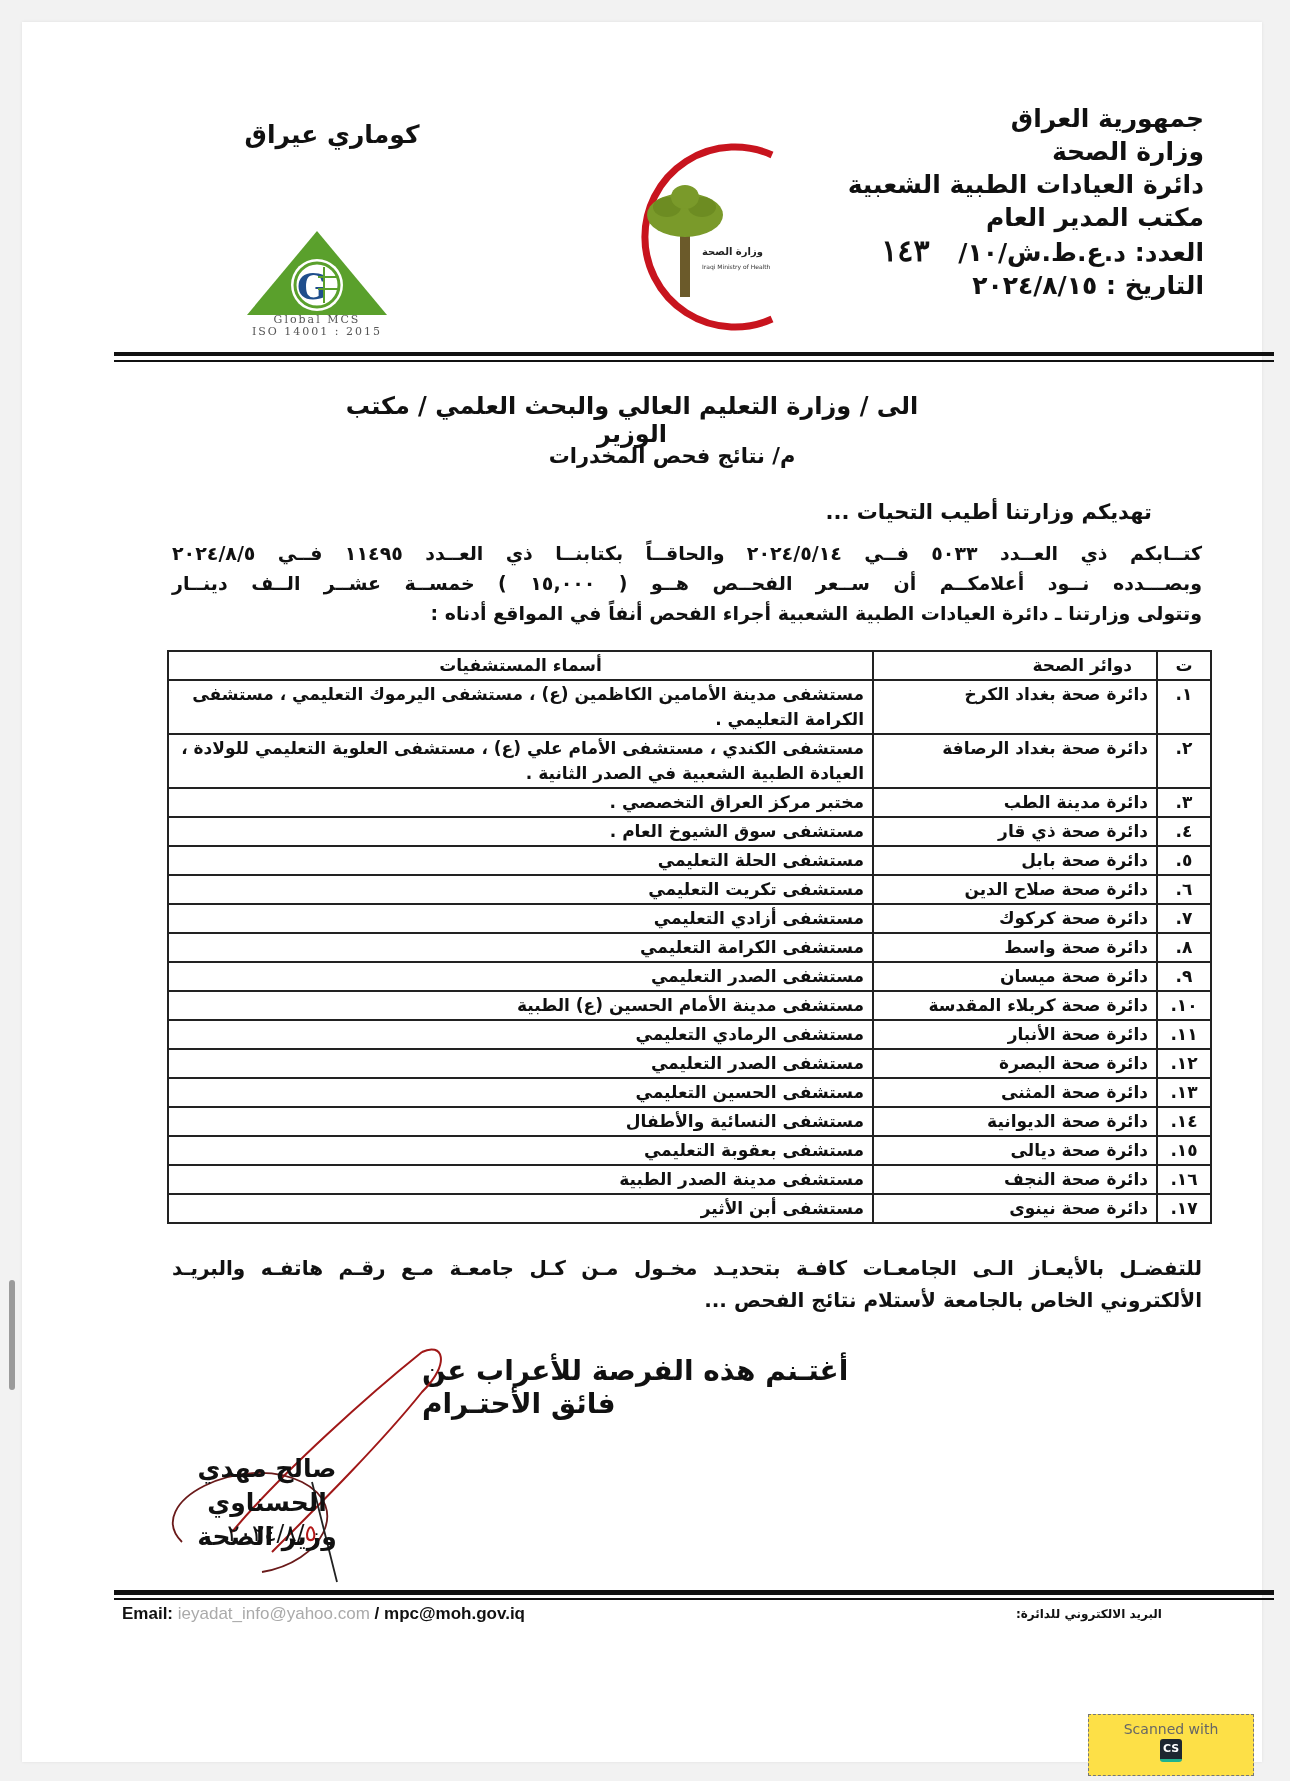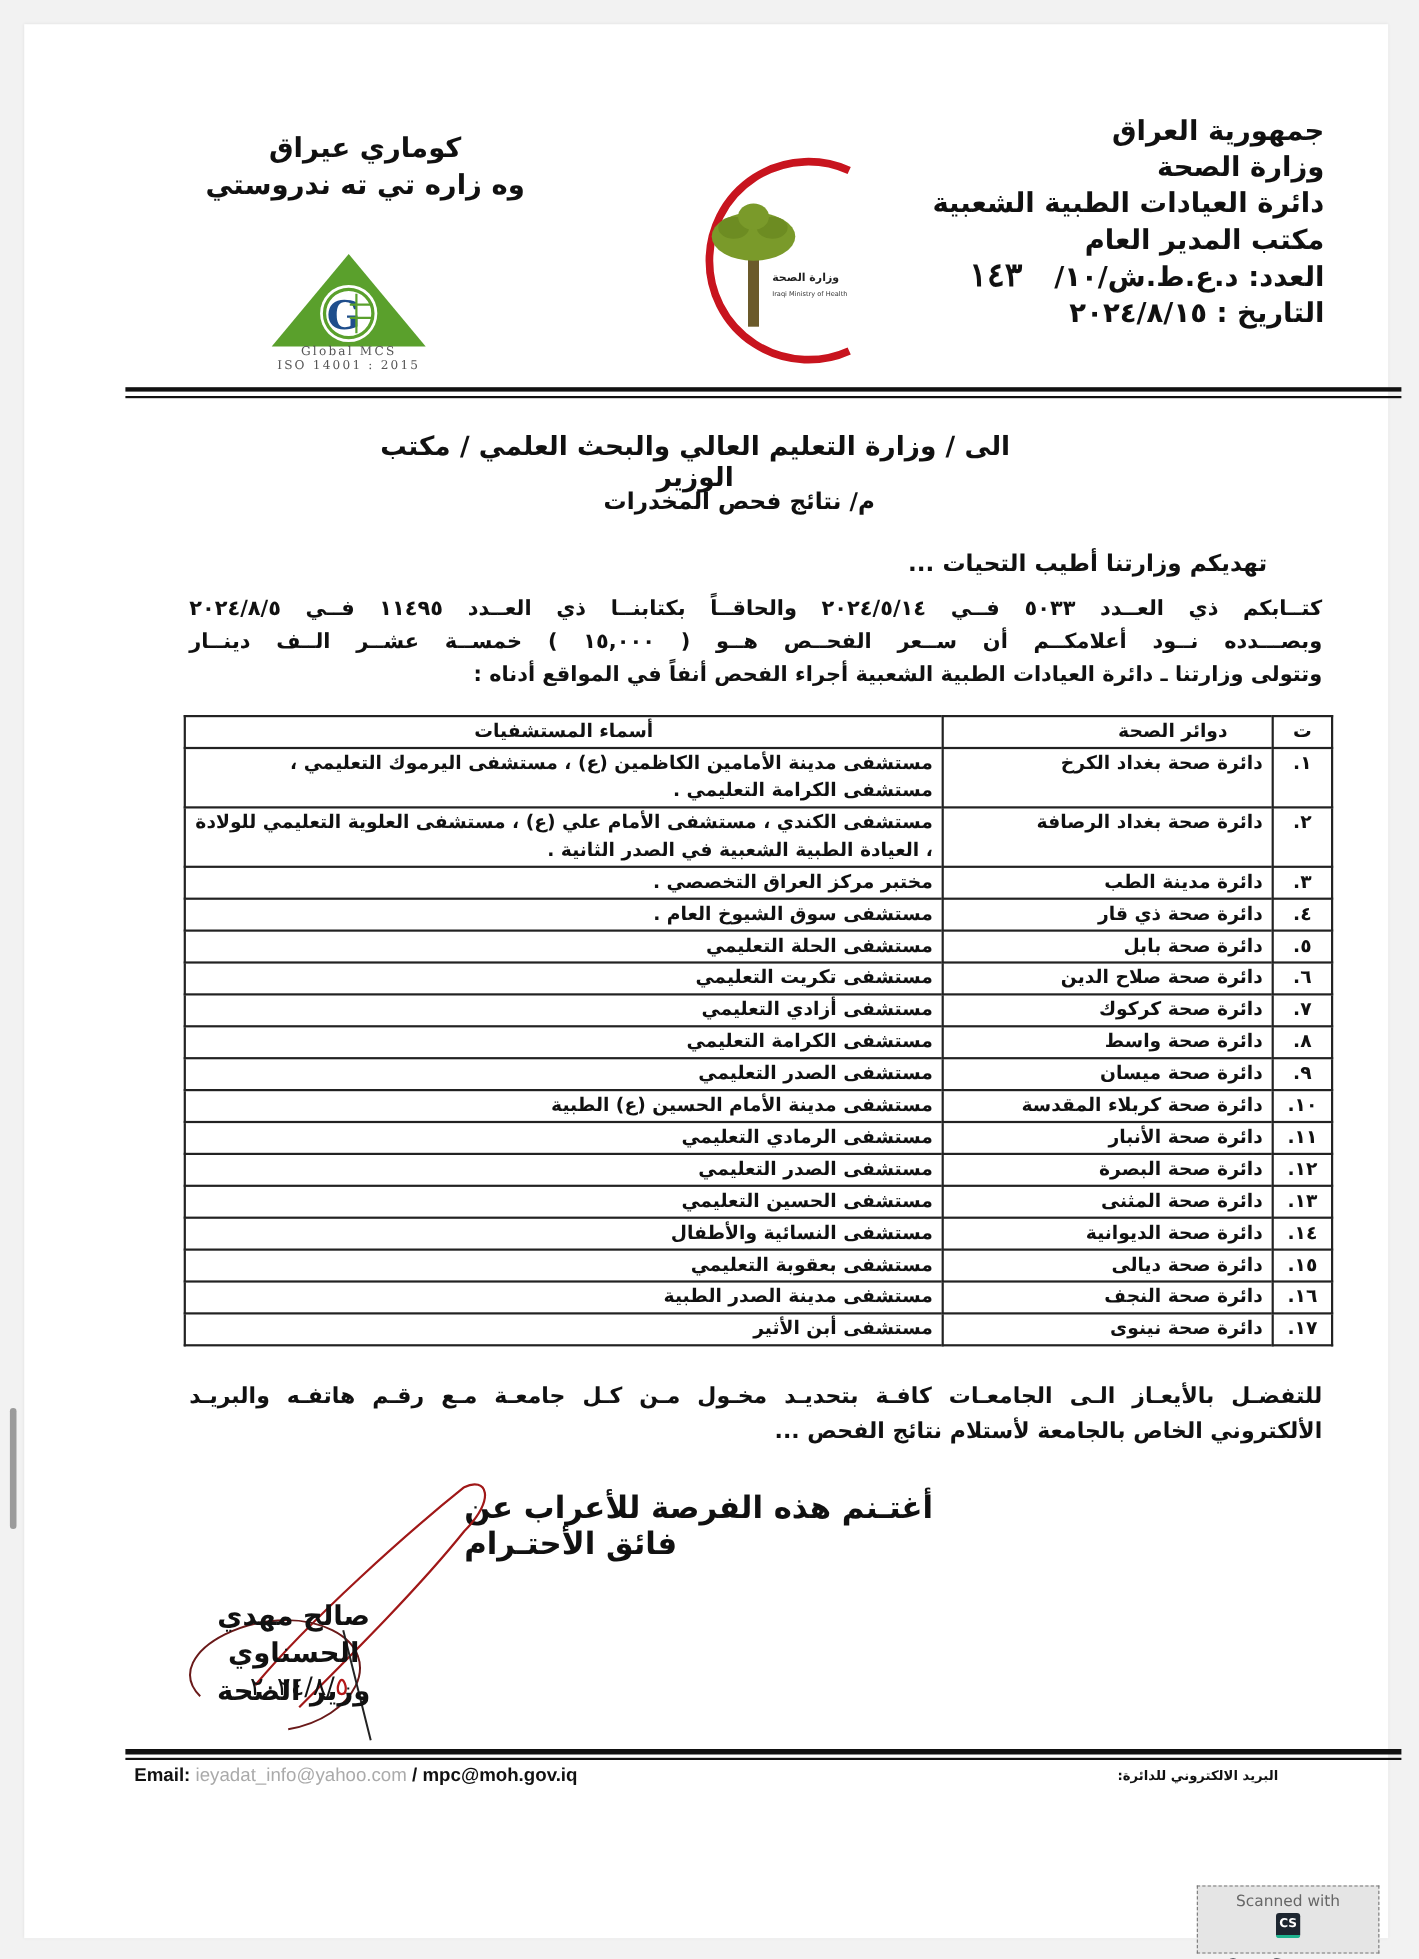--- a/index.html
+++ b/index.html
@@ -33,41 +33,41 @@
     .subject { position: absolute; left: 450px; top: 422px; width: 400px; text-align: center; direction: rtl; font-weight: bold; font-size: 21px; }
     .greet { position: absolute; right: 110px; top: 478px; direction: rtl; font-weight: bold; font-size: 21px; }
     .para { position: absolute; left: 150px; top: 516px; width: 1030px; direction: rtl; text-align: justify; text-align-last: justify; font-weight: bold; font-size: 19px; line-height: 30px; }
     .para .last { text-align-last: right; }
 
     
     .tbl { position: absolute; left: 145px; top: 628px; width: 1045px; border-collapse: collapse; direction: rtl; font-size: 17px; }
     .tbl td, .tbl th { border: 2px solid #222; padding: 1px 8px; vertical-align: top; line-height: 25px; font-weight: bold; }
     .tbl th { font-weight: bold; text-align: center; }
     .tbl th.c-num { text-align: center; }
-    .tbl th.c-dir { text-align: right; padding-right: 40px; }
+    .tbl th.c-dir { text-align: right; padding-right: 24px; }
     .tbl .c-num { width: 36px; text-align: center; }
     .tbl .c-dir { width: 250px; text-align: right; }
     .tbl .c-hosp { text-align: right; }
 
     .closing { position: absolute; left: 150px; top: 1230px; width: 1030px; direction: rtl; font-weight: bold; font-size: 20px; line-height: 32px; text-align: justify; text-align-last: justify; }
     .closing .l2 { text-align-last: right; }
     .respect { position: absolute; left: 400px; top: 1332px; width: 500px; direction: rtl; text-align: left; font-weight: bold; font-size: 28px; }
 
     .sig-name { position: absolute; left: 115px; top: 1430px; width: 260px; direction: rtl; text-align: center; font-weight: bold; font-size: 25px; line-height: 34px; }
     .sig-date { position: absolute; left: 170px; top: 1498px; width: 160px; direction: rtl; text-align: center; font-weight: normal; font-size: 23px; }
     .sig-date .red5 { color: #b41818; font-family: "DejaVu Serif", serif; }
     .signature { position: absolute; left: 100px; top: 1310px; width: 420px; height: 260px; pointer-events: none; }
 
     .rule-bot1 { top: 1568px; height: 5px; background: #111; }
     .rule-bot2 { top: 1576px; height: 2px; background: #111; }
     .email { position: absolute; left: 100px; top: 1582px; font-family: "Liberation Sans", sans-serif; font-size: 17px; font-weight: bold; }
     .email .faint { color: #aaa; font-weight: normal; }
     .email-ar { position: absolute; right: 100px; top: 1585px; direction: rtl; font-size: 12px; font-weight: bold; }
 
-    .camscanner { position: absolute; left: 1066px; top: 1692px; width: 164px; height: 60px; border: 1.5px dashed #777; background: #e5e5e5; font-family: "DejaVu Sans", sans-serif; text-align: center; }
+    .camscanner { position: absolute; left: 1066px; top: 1692px; width: 164px; height: 60px; border: 1.5px dashed #777; background: #fde047; font-family: "DejaVu Sans", sans-serif; text-align: center; }
     .camscanner .top { font-size: 14px; color: #666; margin-top: 6px; }
     .camscanner .brand { font-size: 18px; color: #1d2630; display: flex; align-items: center; justify-content: center; gap: 16px; margin-top: 2px; flex-direction: column; }
     .camscanner .cs { display: inline-block; width: 22px; height: 20px; background: #1d2630; color: #fff; font-size: 11px; font-weight: bold; border-radius: 3px; line-height: 20px; border-bottom: 3px solid #1fb38f; }
   </style>
 </head>
 <body>
 
 <div class="page">
 
   <div class="hdr-right">
@@ -93,21 +93,20 @@
       <ellipse cx="45" cy="70" rx="14" ry="10" fill="#6d8c22"></ellipse>
       <ellipse cx="80" cy="70" rx="14" ry="10" fill="#6d8c22"></ellipse>
       <ellipse cx="63" cy="60" rx="14" ry="12" fill="#7a9a2a"></ellipse>
     </g>
     <text x="80" y="118" font-size="10" font-weight="bold" fill="#222" font-family="DejaVu Sans, sans-serif">وزارة الصحة</text>
     <text x="80" y="132" font-size="6" fill="#333" font-family="DejaVu Sans, sans-serif">Iraqi Ministry of Health</text>
   </svg>
 
   <div class="hdr-left">
     <div>كوماري عيراق</div>
-    <div>وه زاره تي   ته ندروستي</div>
   </div>
   <svg class="gmcs" viewBox="0 0 150 115">
     <polygon points="75,4 145,88 5,88" fill="#5aa02c"></polygon>
     <circle cx="75" cy="58" r="26" fill="#ffffff"></circle>
     <circle cx="75" cy="58" r="22" fill="none" stroke="#5aa02c" stroke-width="3"></circle>
     <text x="55" y="72" font-size="36" font-weight="bold" fill="#1f4e8c" font-family="DejaVu Serif, serif">G</text>
     <line x1="82" y1="40" x2="82" y2="76" stroke="#5aa02c" stroke-width="2"></line>
     <line x1="76" y1="50" x2="96" y2="50" stroke="#5aa02c" stroke-width="2"></line>
     <line x1="76" y1="62" x2="96" y2="62" stroke="#5aa02c" stroke-width="2"></line>
   </svg>

